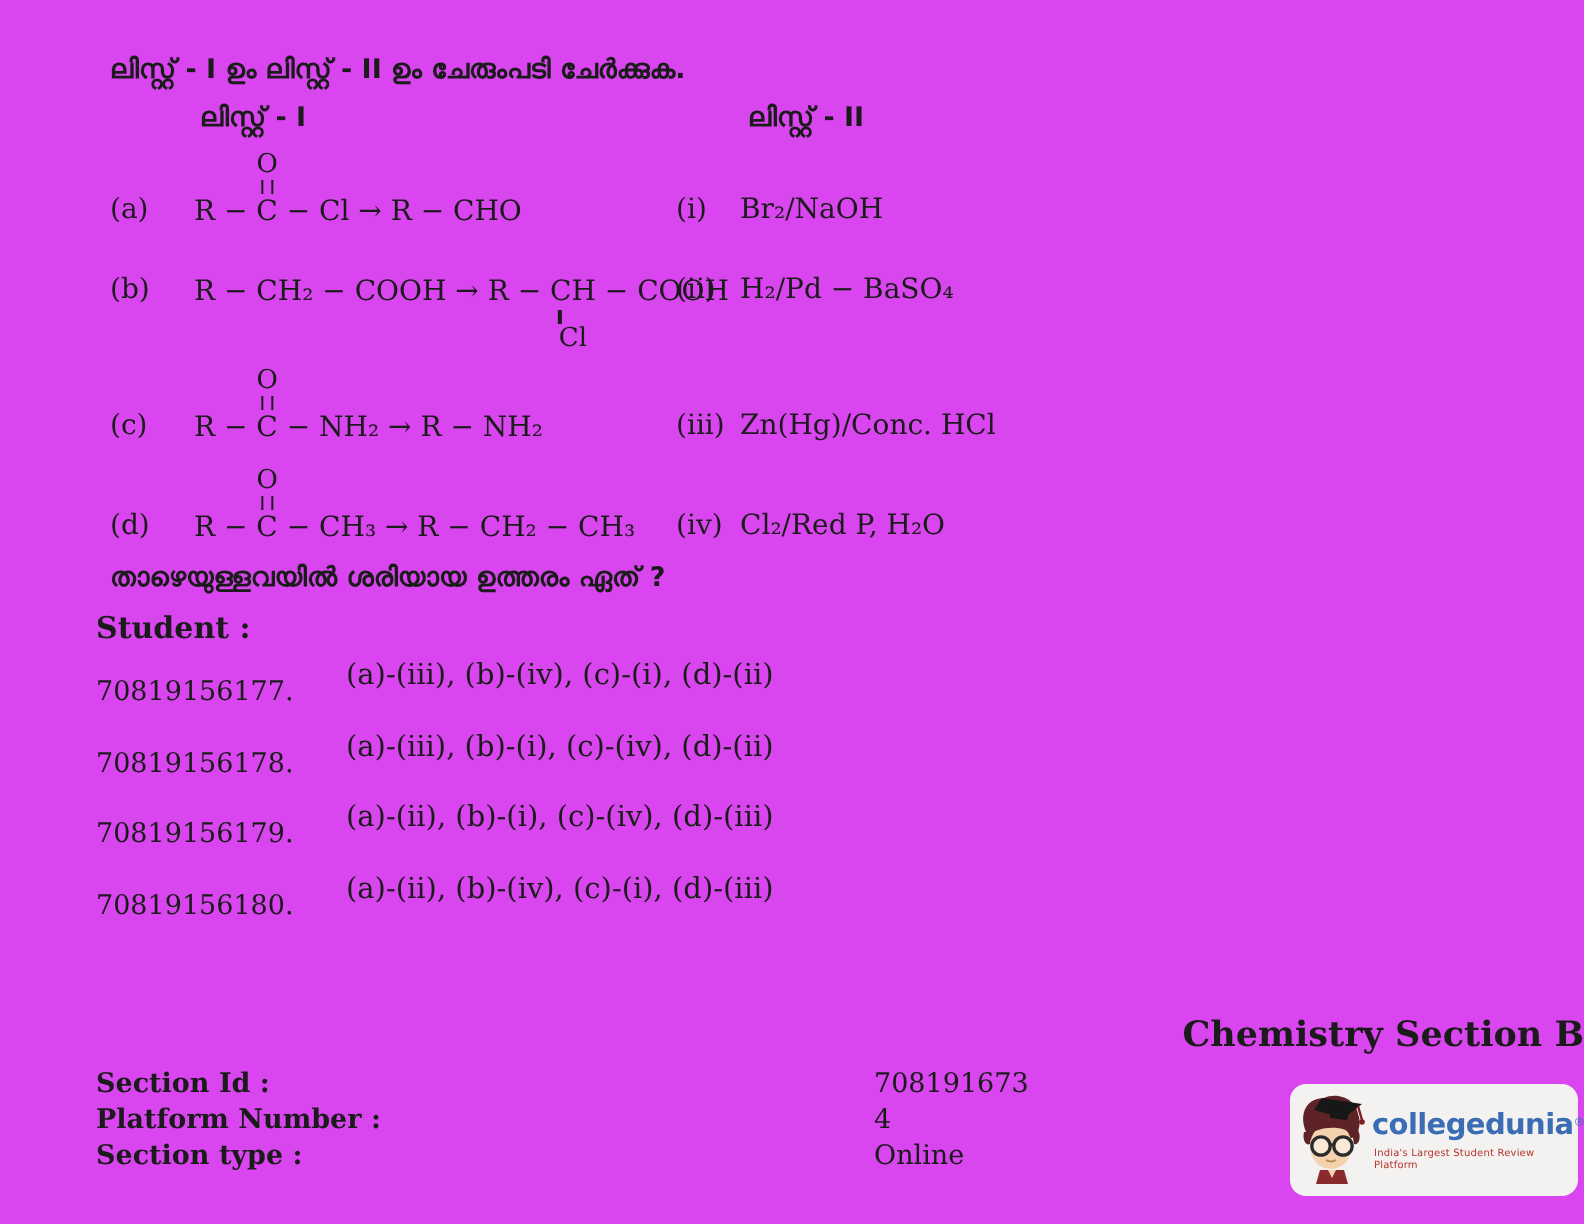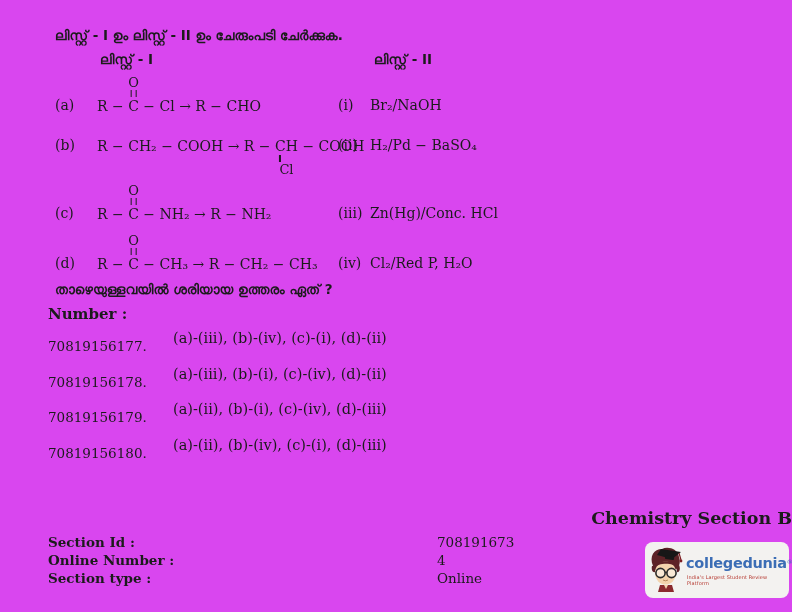--- a/index.html
+++ b/index.html
@@ -98,21 +98,21 @@
     <span class="plabel">(d)</span>
     <span class="formula"><span>R − </span><span class="atom"><span class="above">
             <span class="o-atom">O</span>
             <span class="dbond"></span>
           </span><span>C</span></span><span> − CH₃ → R − CH₂ − CH₃</span></span>
     <span class="rlabel">(iv)</span>
     <span class="rtext">Cl₂/Red P, H₂O</span>
   </div>
 
   <div class="abs ml-bold followup">താഴെയുള്ളവയിൽ ശരിയായ ഉത്തരം ഏത് ?</div>
-  <div class="abs options-label">Number :</div>
+  <div class="abs options-label">Student :</div>
 
   <div class="option-row" style="top:330px">
     <span class="opt-id">70819156177.</span>
     <span class="opt-text">(a)-(iii), (b)-(iv), (c)-(i), (d)-(ii)</span>
   </div>
   <div class="option-row" style="top:366px">
     <span class="opt-id">70819156178.</span>
     <span class="opt-text">(a)-(iii), (b)-(i), (c)-(iv), (d)-(ii)</span>
   </div>
   <div class="option-row" style="top:401px">
@@ -121,21 +121,21 @@
   </div>
   <div class="option-row" style="top:437px">
     <span class="opt-id">70819156180.</span>
     <span class="opt-text">(a)-(ii), (b)-(iv), (c)-(i), (d)-(iii)</span>
   </div>
 
   <div class="abs section-title">Chemistry Section B</div>
 
   <span class="field-label" style="top:534px">Section Id :</span>
   <span class="field-value" style="top:534px">708191673</span>
-  <span class="field-label" style="top:552px">Online Number :</span>
+  <span class="field-label" style="top:552px">Platform Number :</span>
   <span class="field-value" style="top:552px">4</span>
   <span class="field-label" style="top:570px">Section type :</span>
   <span class="field-value" style="top:570px">Online</span>
 
   <div class="logo-box">
     <svg class="mascot" viewBox="0 0 36 48">
 
       <path d="M5,20 C1,10 6,3 14,3 C20,0 30,3 31,11 C33,16 31,22 28,23 L7,24 Z" fill="#5d2327"></path>
       <path d="M4,20 C3,24 5,27 7,26 L8,20 Z" fill="#5d2327"></path>
       <path d="M31,19 C33,23 31,27 29,26 L28,20 Z" fill="#5d2327"></path>

